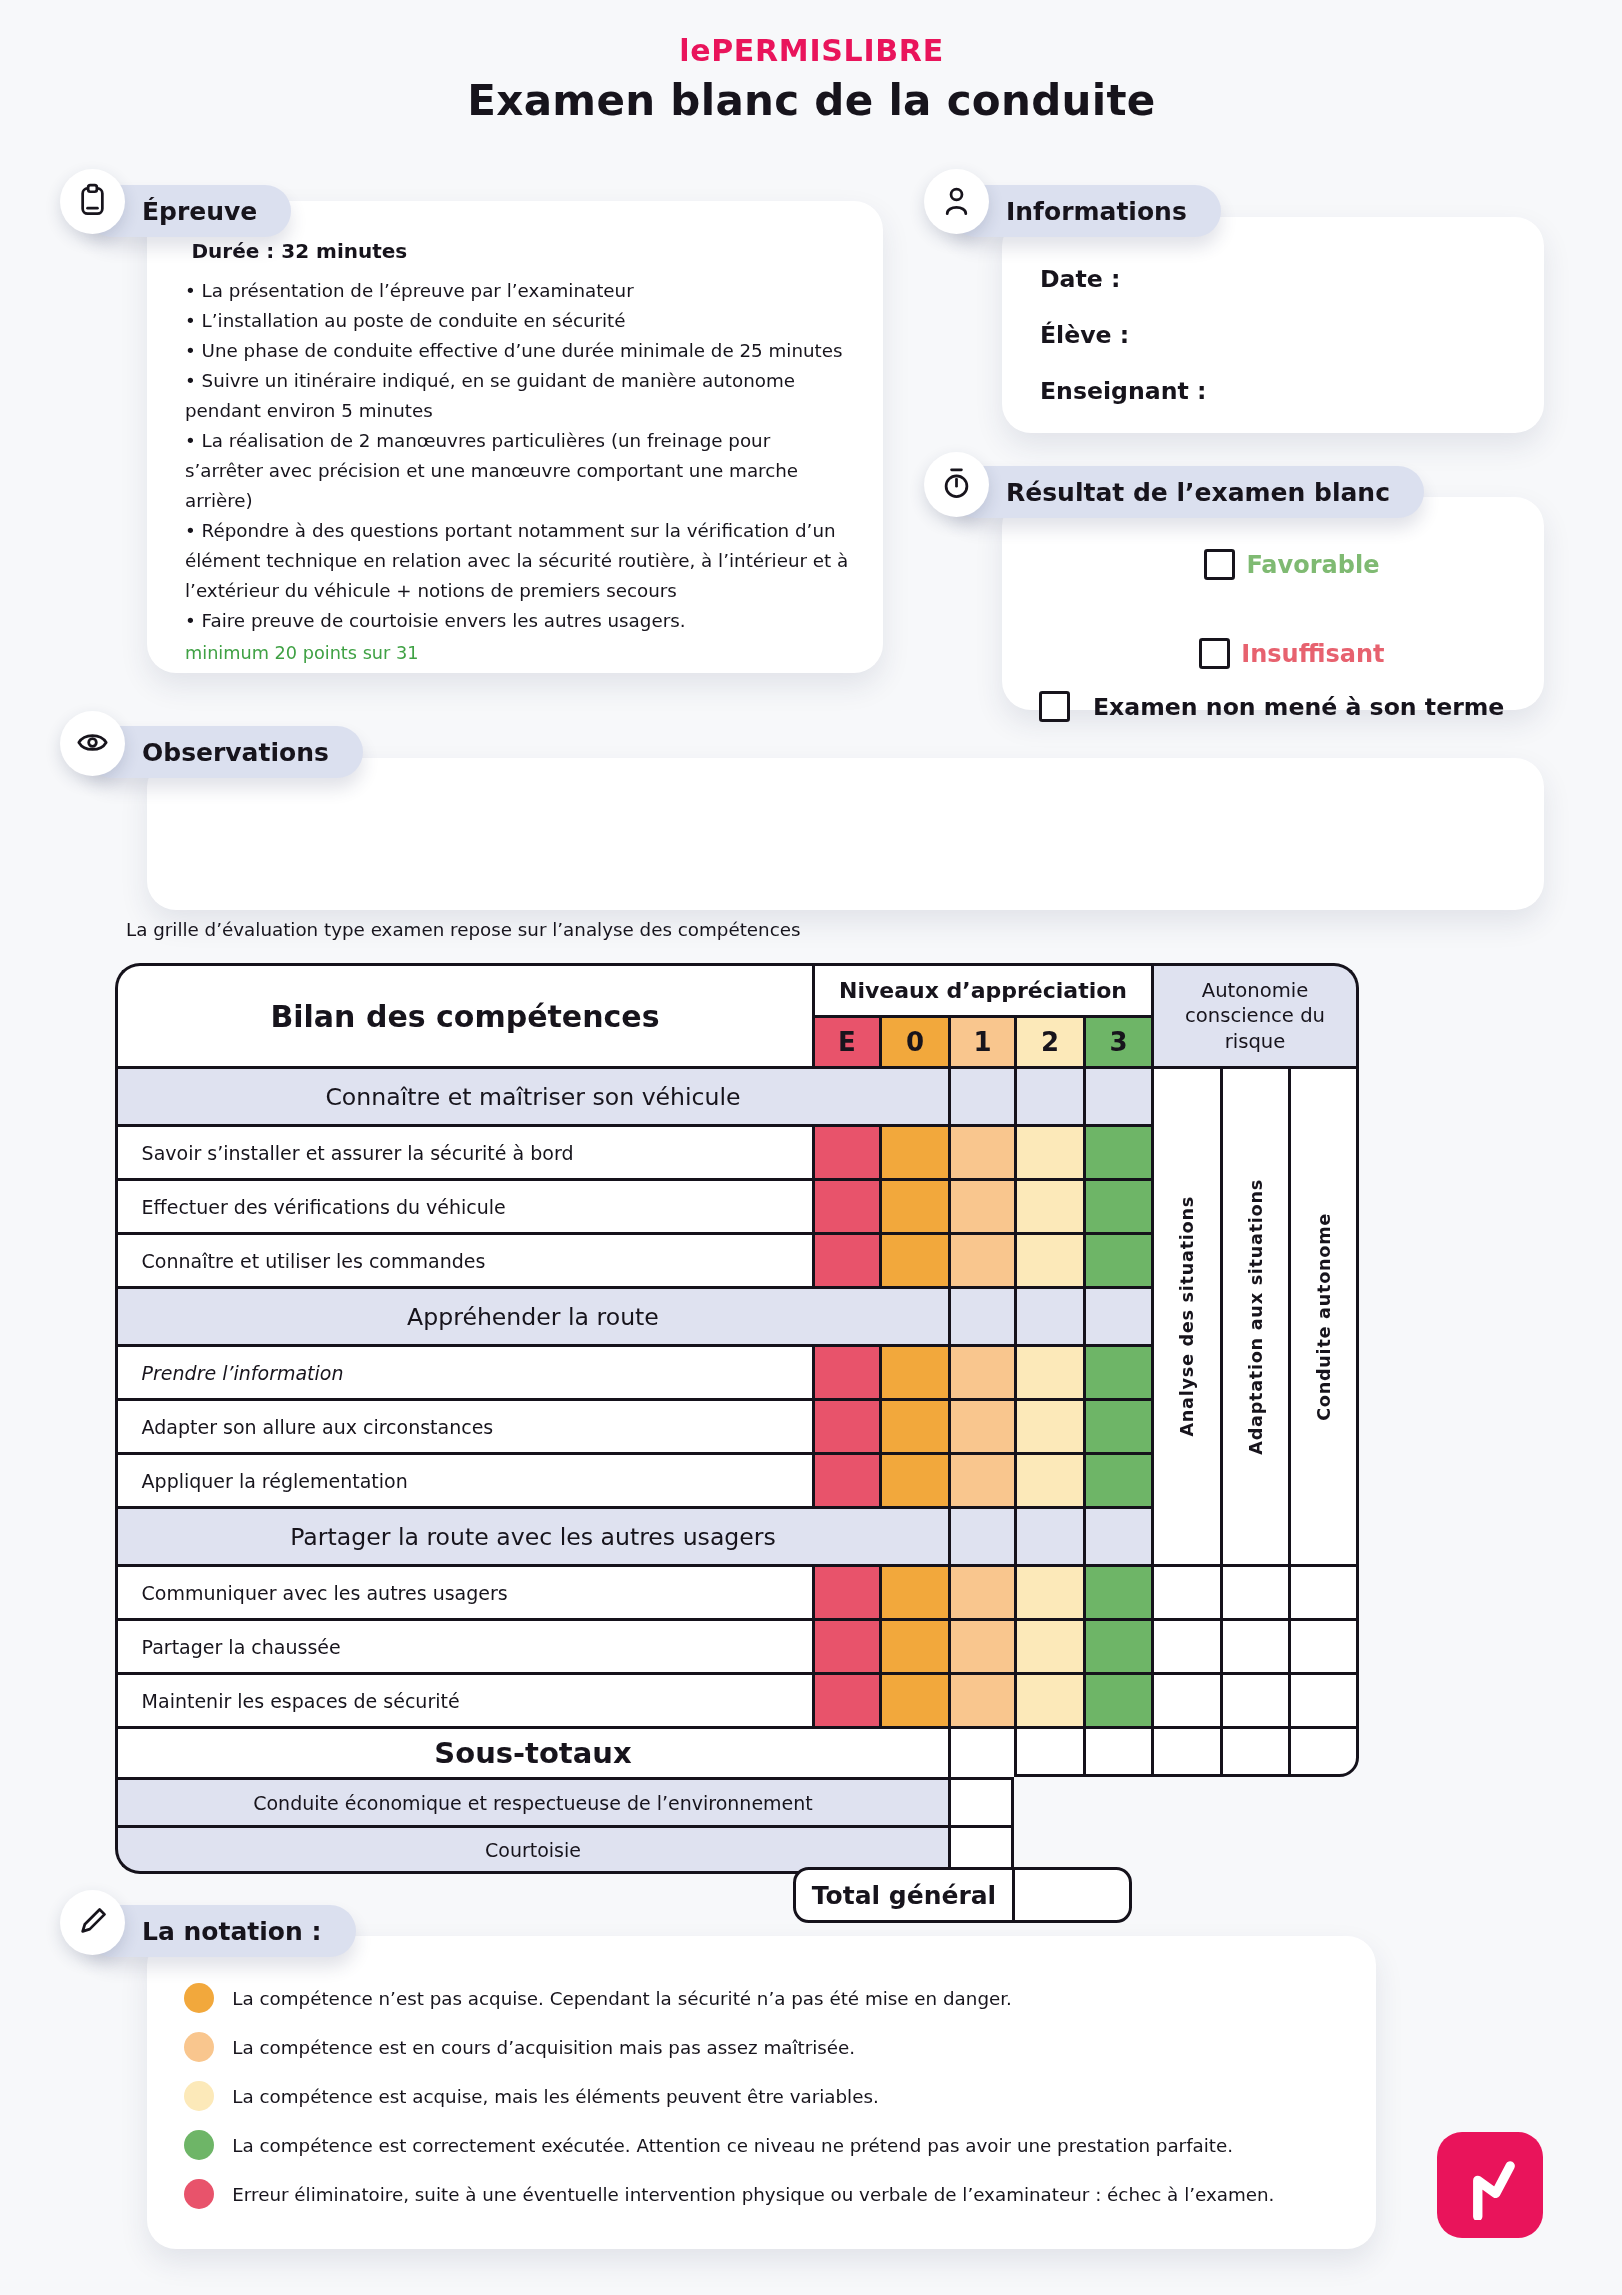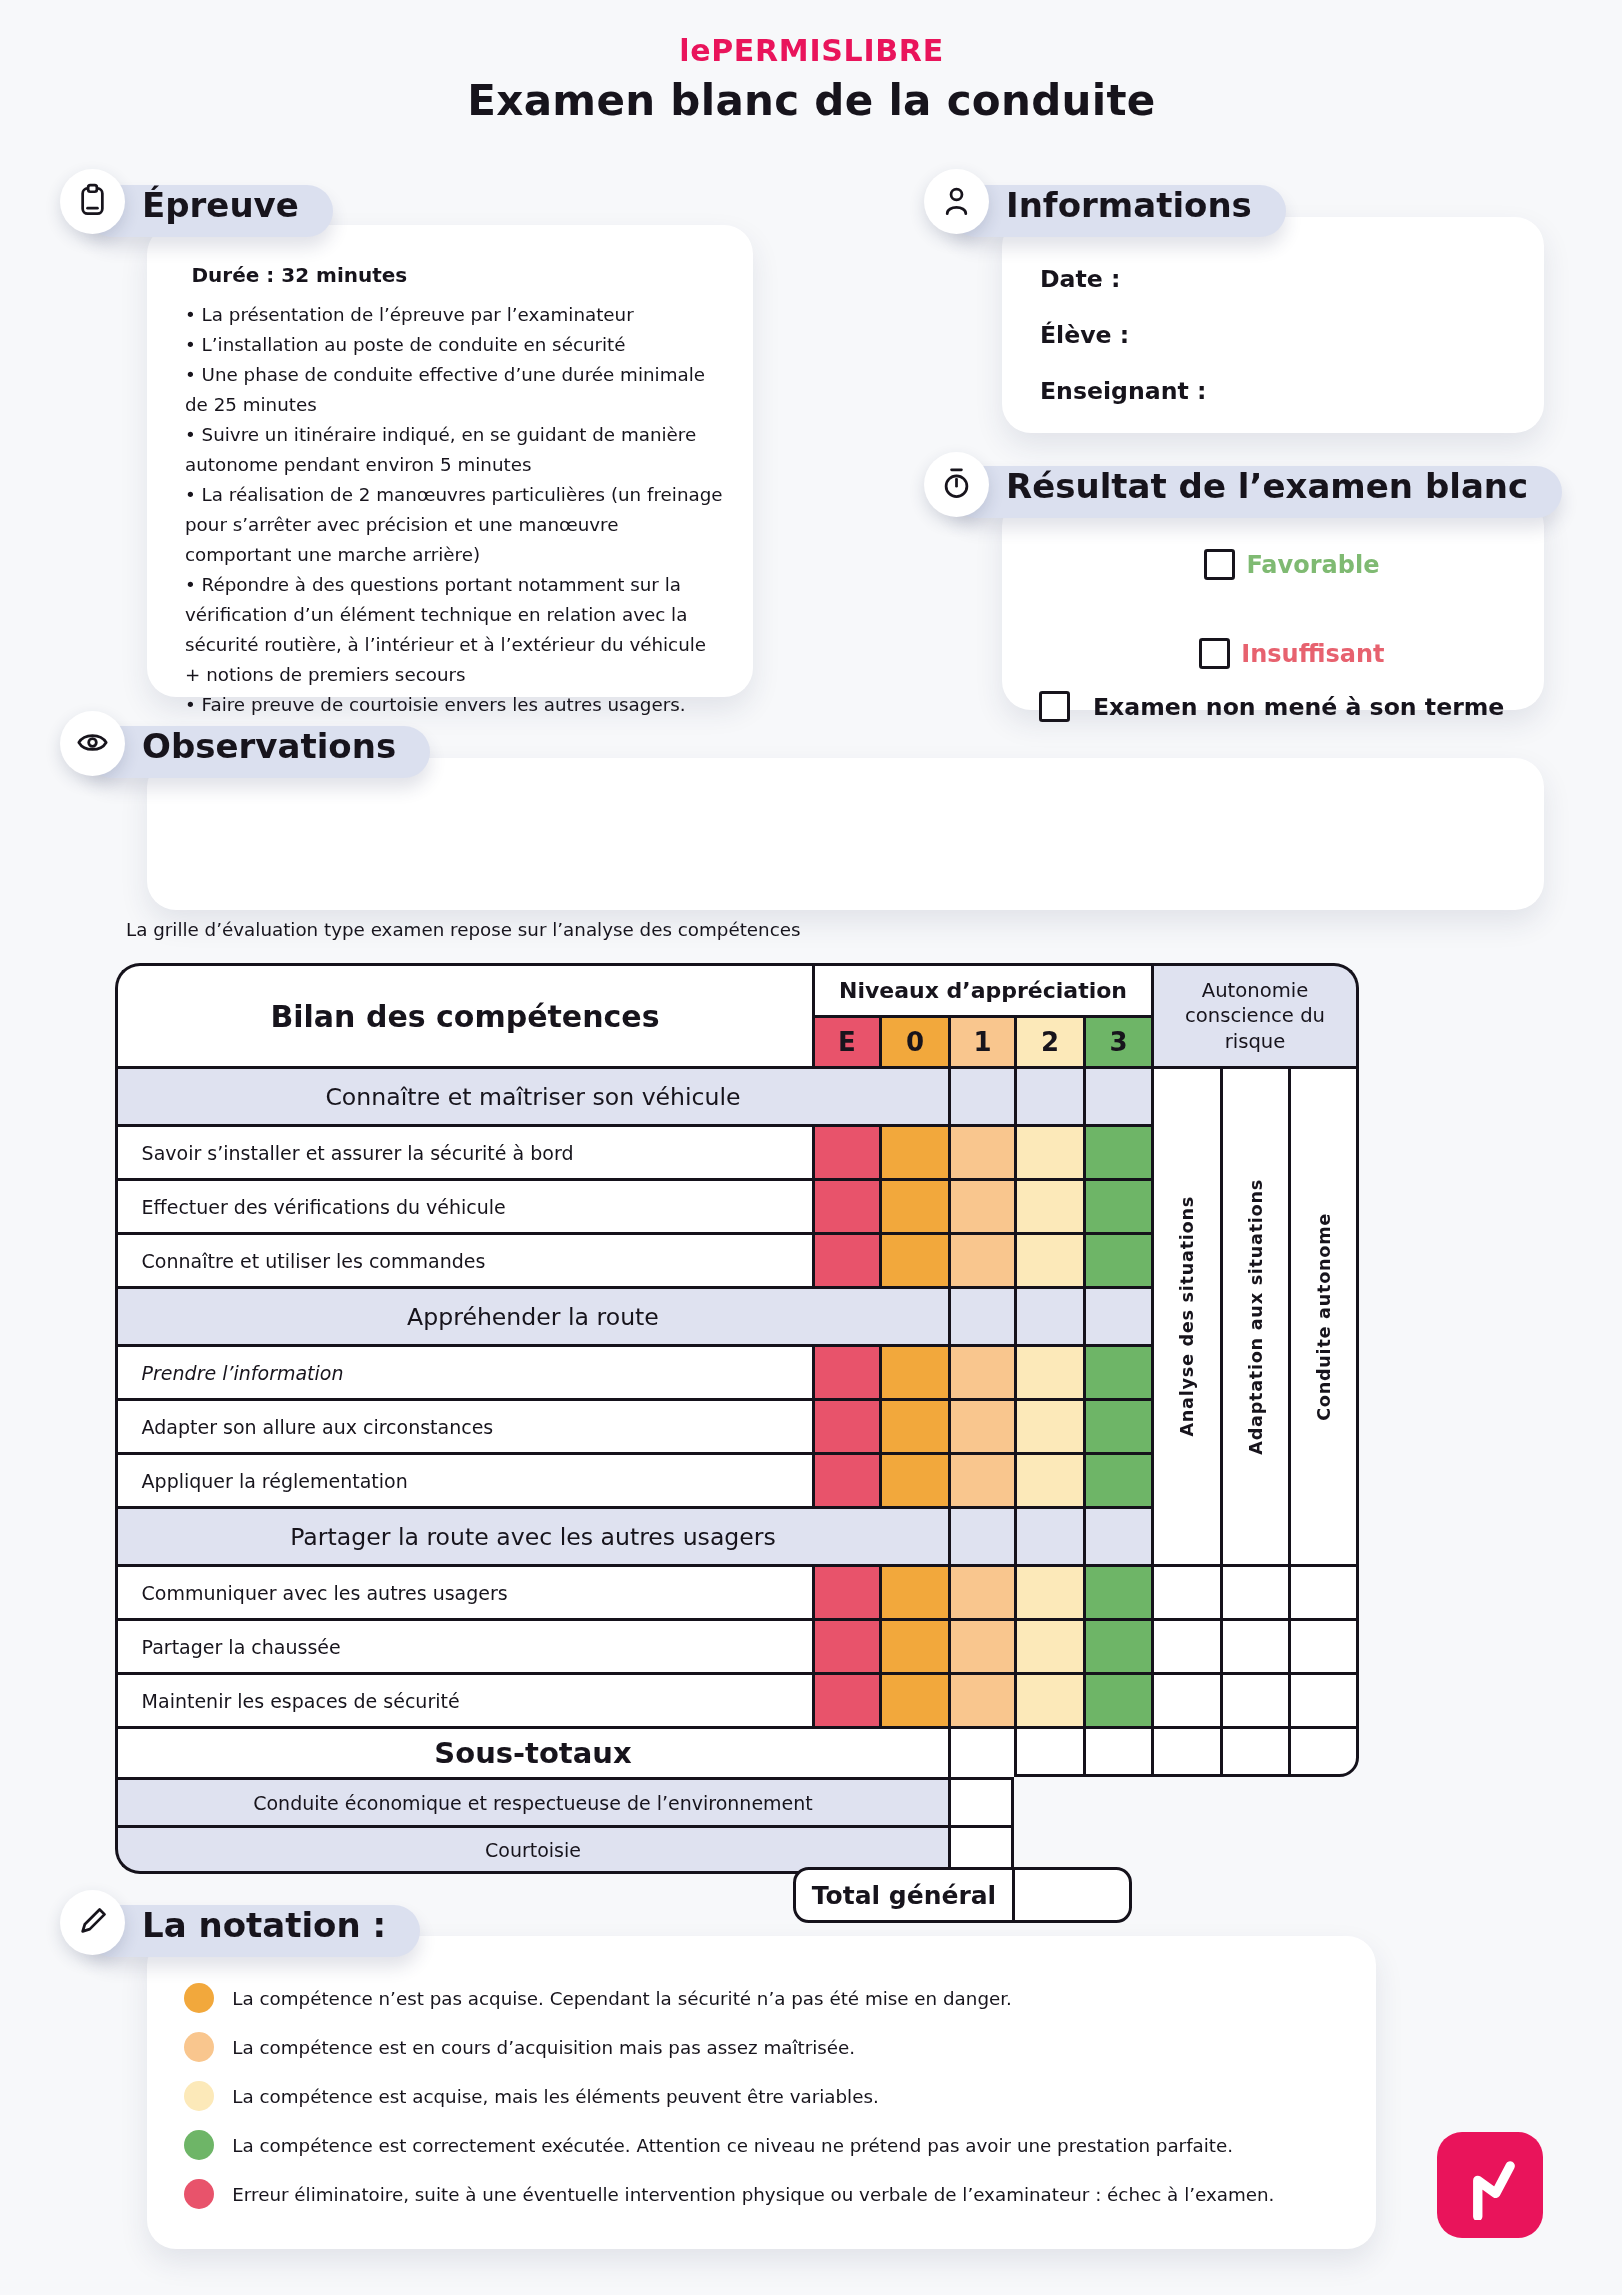--- a/index.html
+++ b/index.html
@@ -18,22 +18,22 @@
     font-size:30px; font-weight:700; letter-spacing:0.7px; }
   .page-title { top:76px; left:0; width:100%; text-align:center;
     font-size:42px; font-weight:800; letter-spacing:0.3px; }
 
   
   .icon-circle { width:65px; height:65px; border-radius:50%;
     background:#ffffff; box-shadow:0 6.5px 15.7px rgba(40,50,90,.16);
     display:flex; align-items:center; justify-content:center; z-index:6; }
   .icon-circle svg { width:35px; height:35px; }
   .pill { height:52px; background:#dbe0ef; border-radius:31px;
-    display:inline-flex; align-items:flex-start;
-    padding:0 34px 0 56px; font-size:34px; font-weight:700;
+    display:inline-flex; align-items:center;
+    padding:0 34px 0 56px; font-size:25px; font-weight:700;
     box-shadow:0 10.5px 17px rgba(40,50,90,.14); z-index:5; white-space:nowrap; }
   .card { background:#ffffff; border-radius:29px;
     box-shadow:0 13px 29px rgba(40,50,90,.10); z-index:1; }
 
   
   .epreuve-content { padding:38px 29px 0 38px; }
   .duration { font-size:20px; font-weight:700; margin-bottom:13px; padding-left:6.5px; }
   .bullet { font-size:18.3px; line-height:30px; }
   .minimum-note { font-size:17.7px; margin-top:6.5px; font-weight:500; }
 
@@ -112,21 +112,21 @@
     <svg viewBox="0 0 64 64" fill="none" stroke="#17141c" stroke-width="5" stroke-linecap="round" stroke-linejoin="round">
       <rect x="14" y="10" width="36" height="46" rx="9"></rect>
       <rect x="24" y="4" width="16" height="12" rx="4" fill="#ffffff"></rect>
       <line x1="23" y1="46" x2="41" y2="46"></line>
     </svg>
   </span>
 </div>
 <div class="abs pill" style="left:86px; top:185px;">
   <span>Épreuve</span>
 </div>
-<div class="abs card" style="left:147px; top:225px; width:606px; height:472px;">
+<div class="abs card" style="left:147px; top:201px; width:736px; height:472px;">
   <div class="epreuve-content">
     <div class="duration">Durée : 32 minutes</div>
     <div>
         <div class="bullet">• La présentation de l’épreuve par l’examinateur</div>
         <div class="bullet">• L’installation au poste de conduite en sécurité</div>
         <div class="bullet">• Une phase de conduite effective d’une durée minimale de 25 minutes</div>
         <div class="bullet">• Suivre un itinéraire indiqué, en se guidant de manière autonome pendant environ 5 minutes</div>
         <div class="bullet">• La réalisation de 2 manœuvres particulières (un freinage pour s’arrêter avec précision et une manœuvre comportant une marche arrière)</div>
         <div class="bullet">• Répondre à des questions portant notamment sur la vérification d’un élément technique en relation avec la sécurité routière, à l’intérieur et à l’extérieur du véhicule + notions de premiers secours</div>
         <div class="bullet">• Faire preuve de courtoisie envers les autres usagers.</div>

